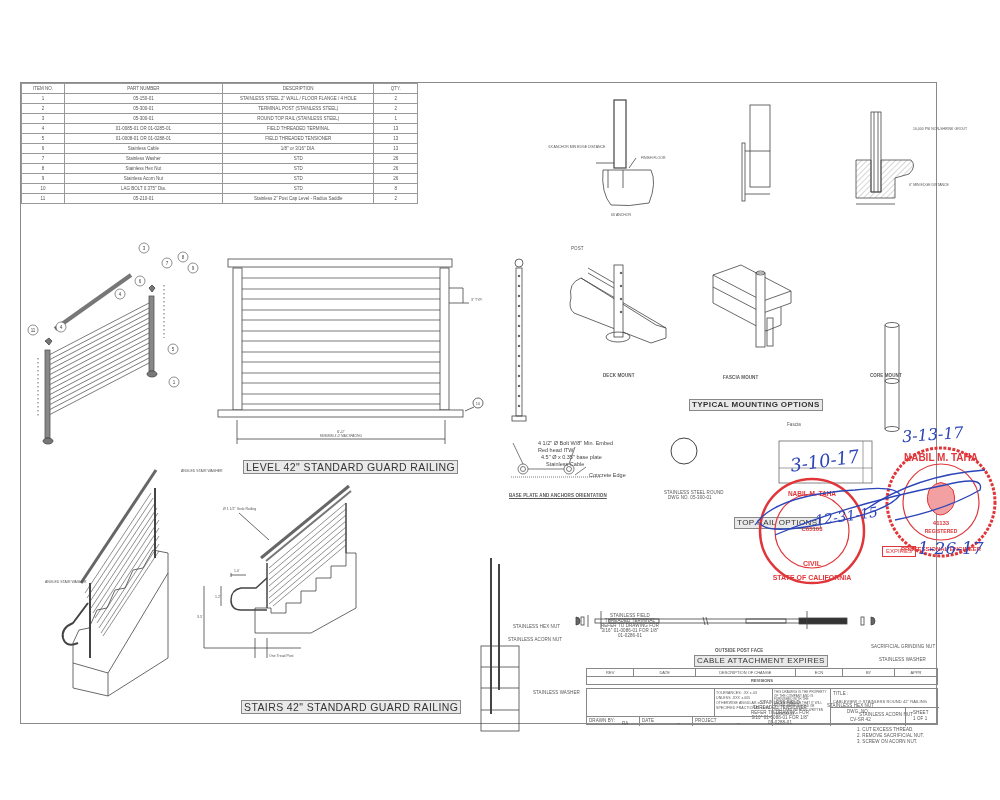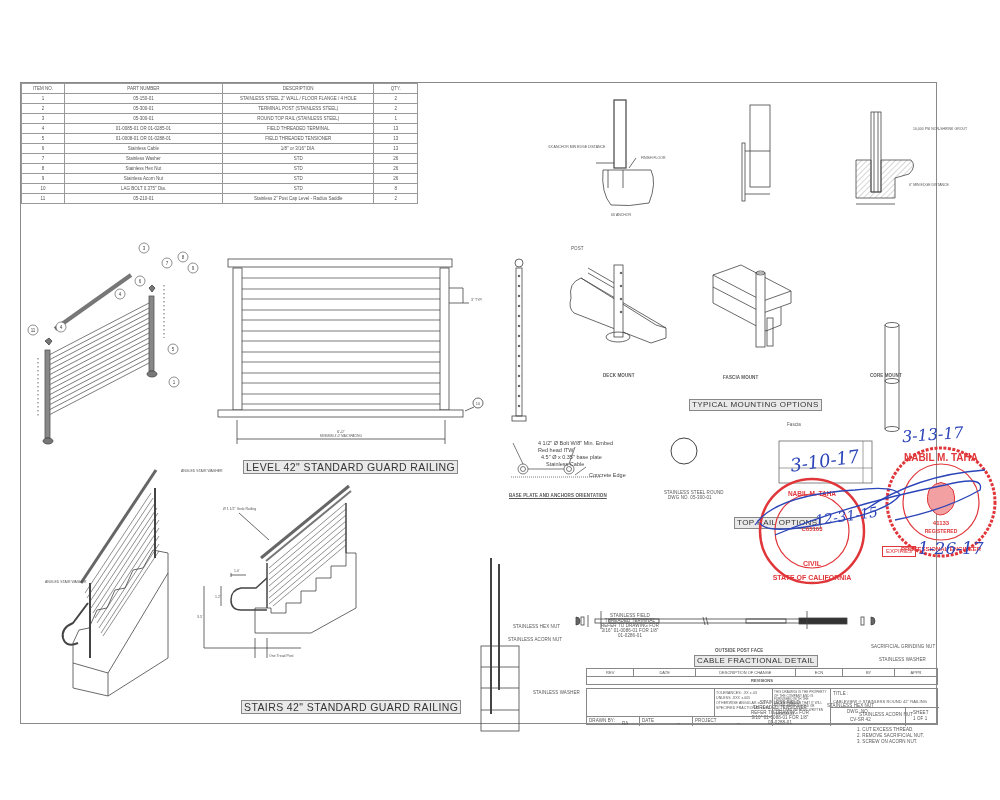--- a/index.html
+++ b/index.html
@@ -291,21 +291,21 @@
       <ellipse cx="11" cy="4" rx="7" ry="2.5"></ellipse>
       <line x1="4" y1="4" x2="4" y2="108"></line>
         <line x1="18" y1="4" x2="18" y2="108"></line>
       <ellipse cx="11" cy="60" rx="7" ry="2.5"></ellipse>
       <ellipse cx="11" cy="108" rx="7" ry="2.5"></ellipse>
     </g>
   </svg>
   <div class="abs tiny" style="left:582px;top:290px;font-weight:bold;">DECK MOUNT</div>
   <div class="abs tiny" style="left:702px;top:292px;font-weight:bold;">FASCIA MOUNT</div>
   <div class="abs tiny" style="left:849px;top:290px;font-weight:bold;">CORE MOUNT</div>
-  <div class="section-title sm" style="left:668px;top:316px;">TYPICAL MOUNTING OPTIONS</div>
+  <div class="section-title sm" style="left:668px;top:316px;font-weight:bold;">TYPICAL MOUNTING OPTIONS</div>
 
   <svg style="left:490px;top:352px" width="90" height="50" viewBox="0 0 90 50">
     <g stroke="#444" fill="none" stroke-width="0.7">
       <circle cx="12" cy="34" r="5"></circle>
         <circle cx="12" cy="34" r="2.5"></circle>
       <circle cx="58" cy="34" r="5"></circle>
         <circle cx="58" cy="34" r="2.5"></circle>
       <line x1="17" y1="34" x2="53" y2="34"></line>
       <line x1="0" y1="42" x2="90" y2="42" stroke-dasharray="1 1"></line>
       <line x1="12" y1="29" x2="2" y2="8"></line>
@@ -433,21 +433,21 @@
   <div class="abs tiny" style="left:694px;top:565px;font-weight:bold;">OUTSIDE POST FACE</div>
   <div class="abs tiny" style="left:720px;top:580px;font-weight:bold;">CABLE</div>
   <div class="abs tiny" style="left:728px;top:617px;width:62px;text-align:center;">STAINLESS FIELD THREADED TENSIONER REFER TO DRAWING FOR 3/16" 01-0088-01 FOR 1/8" 01-0288-01</div>
   <div class="abs tiny" style="left:806px;top:620px;">STAINLESS HEX NUT</div>
   <div class="abs tiny" style="left:850px;top:561px;">SACRIFICIAL GRINDING NUT</div>
   <div class="abs tiny" style="left:858px;top:574px;">STAINLESS WASHER</div>
   <div class="abs tiny" style="left:838px;top:629px;">STAINLESS ACORN NUT</div>
   <div class="abs tiny" style="left:836px;top:644px;">1.   CUT EXCESS THREAD.</div>
   <div class="abs tiny" style="left:836px;top:650px;">2.   REMOVE SACRIFICIAL NUT.</div>
   <div class="abs tiny" style="left:836px;top:656px;">3.   SCREW ON ACORN NUT.</div>
-  <div class="section-title sm" style="left:673px;top:572px;">CABLE FRACTIONAL DETAIL</div>
+  <div class="section-title sm" style="left:673px;top:572px;">CABLE ATTACHMENT EXPIRES</div>
 
   <table class="tb" style="left:565px;top:585px;width:352px;">
     <tbody>
         <tr>
       <td style="width:45px;text-align:center">REV</td>
       <td style="width:60px;text-align:center">DATE</td>
       <td style="width:100px;text-align:center">DESCRIPTION OF CHANGE</td>
       <td style="width:45px;text-align:center">ECN</td>
       <td style="width:50px;text-align:center">BY</td>
       <td style="width:40px;text-align:center">APPR</td>

